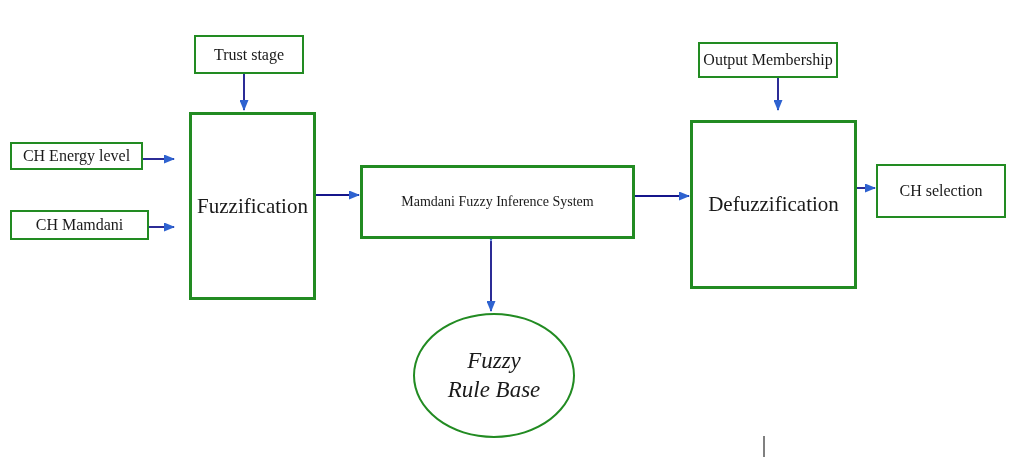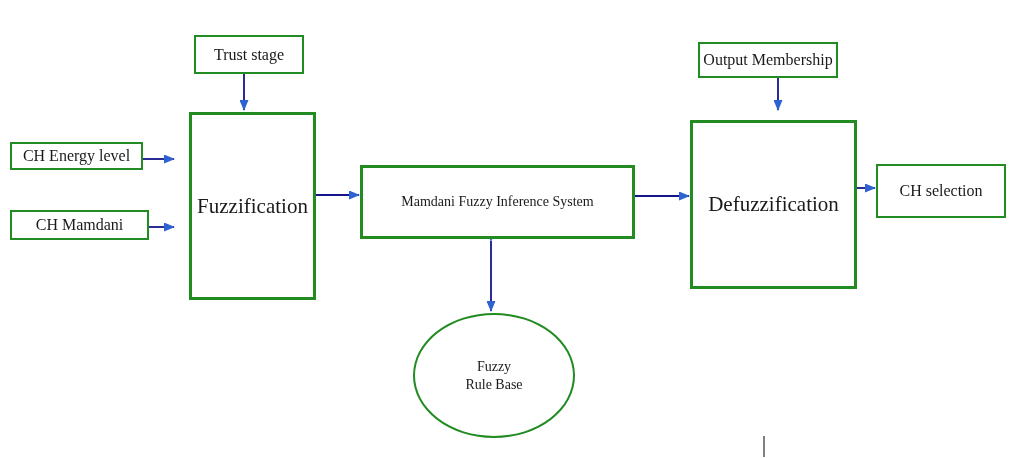--- a/index.html
+++ b/index.html
@@ -25,21 +25,22 @@
     align-items: center;
     justify-content: center;
     text-align: center;
     line-height: 1.25;
   }
   .node.small { border-width: 2.5px; font-size: 16px; }
   .node.big   { font-size: 21px; }
   .node.mid   { font-size: 14px; }
   .node.ellipse {
     border-radius: 50%;
-    font-size: 14px;
+    font-size: 23px;
+    font-style: italic;
   }
   .mamdani-label { display: inline-block; width: 240px; }
   .ellipse-label span { display: block; }
   svg.arrows {
     position: absolute;
     left: 0; top: 0;
     width: 1015px;
     height: 458px;
     pointer-events: none;
   }

